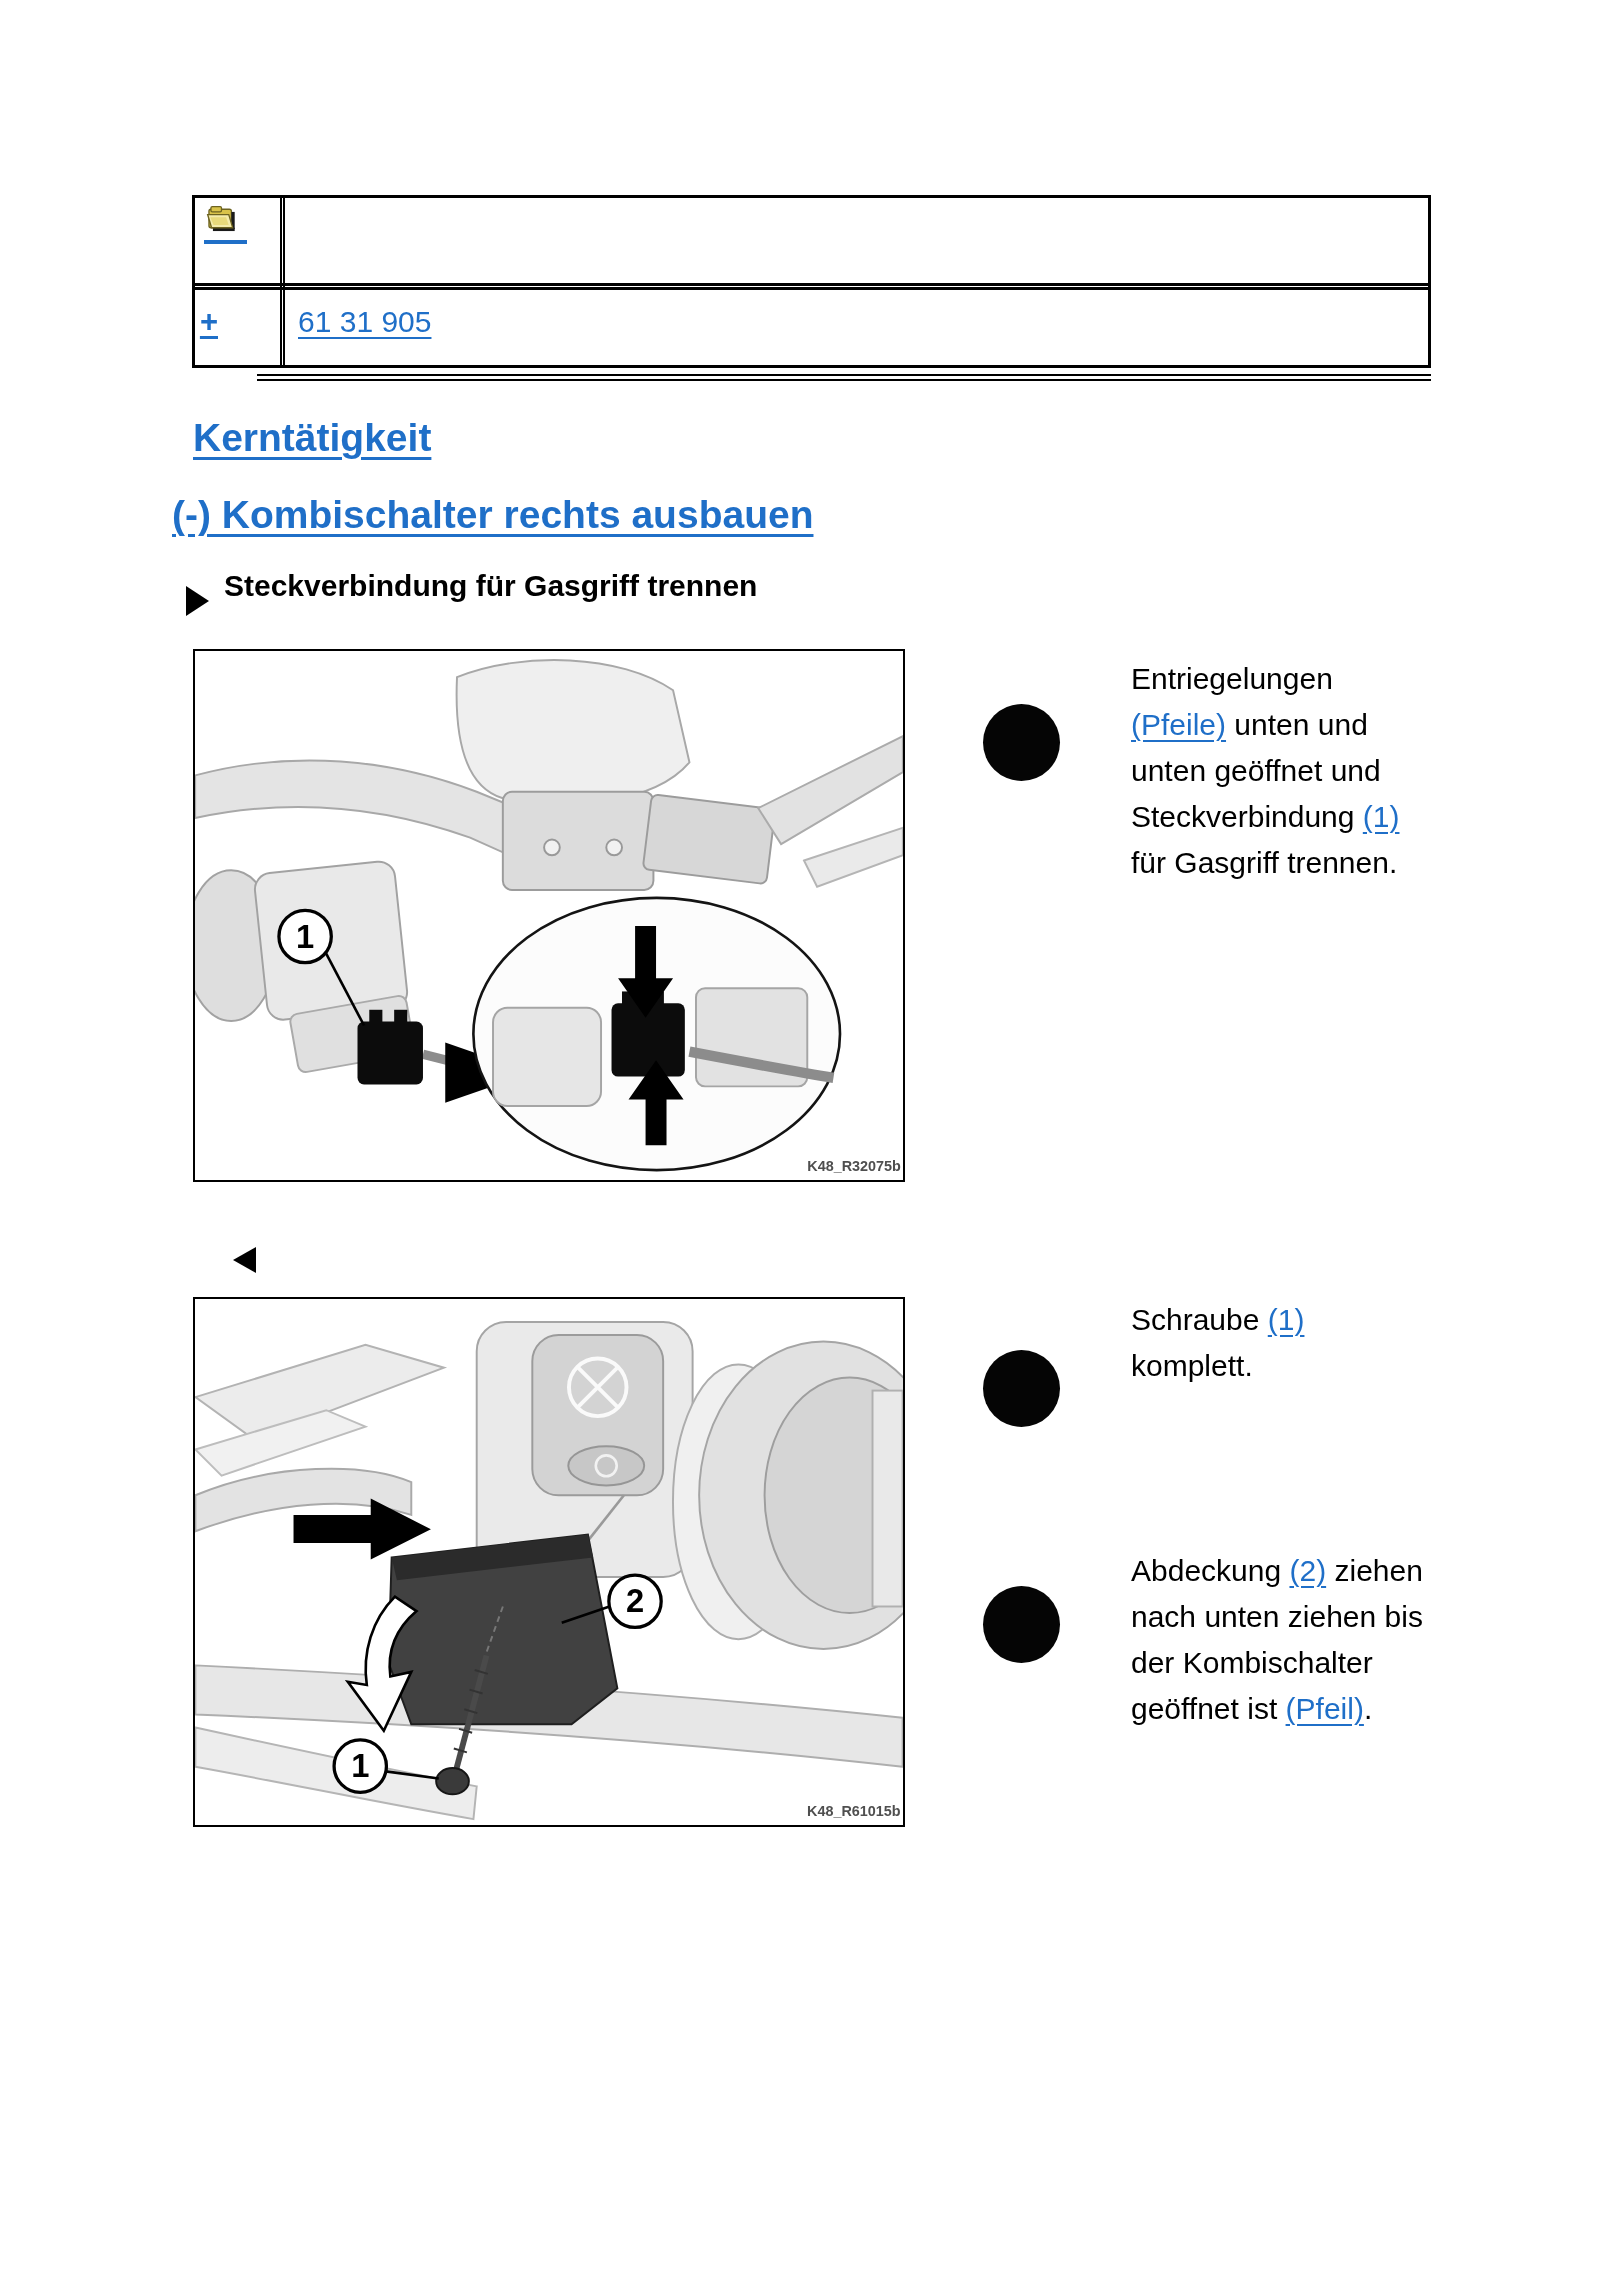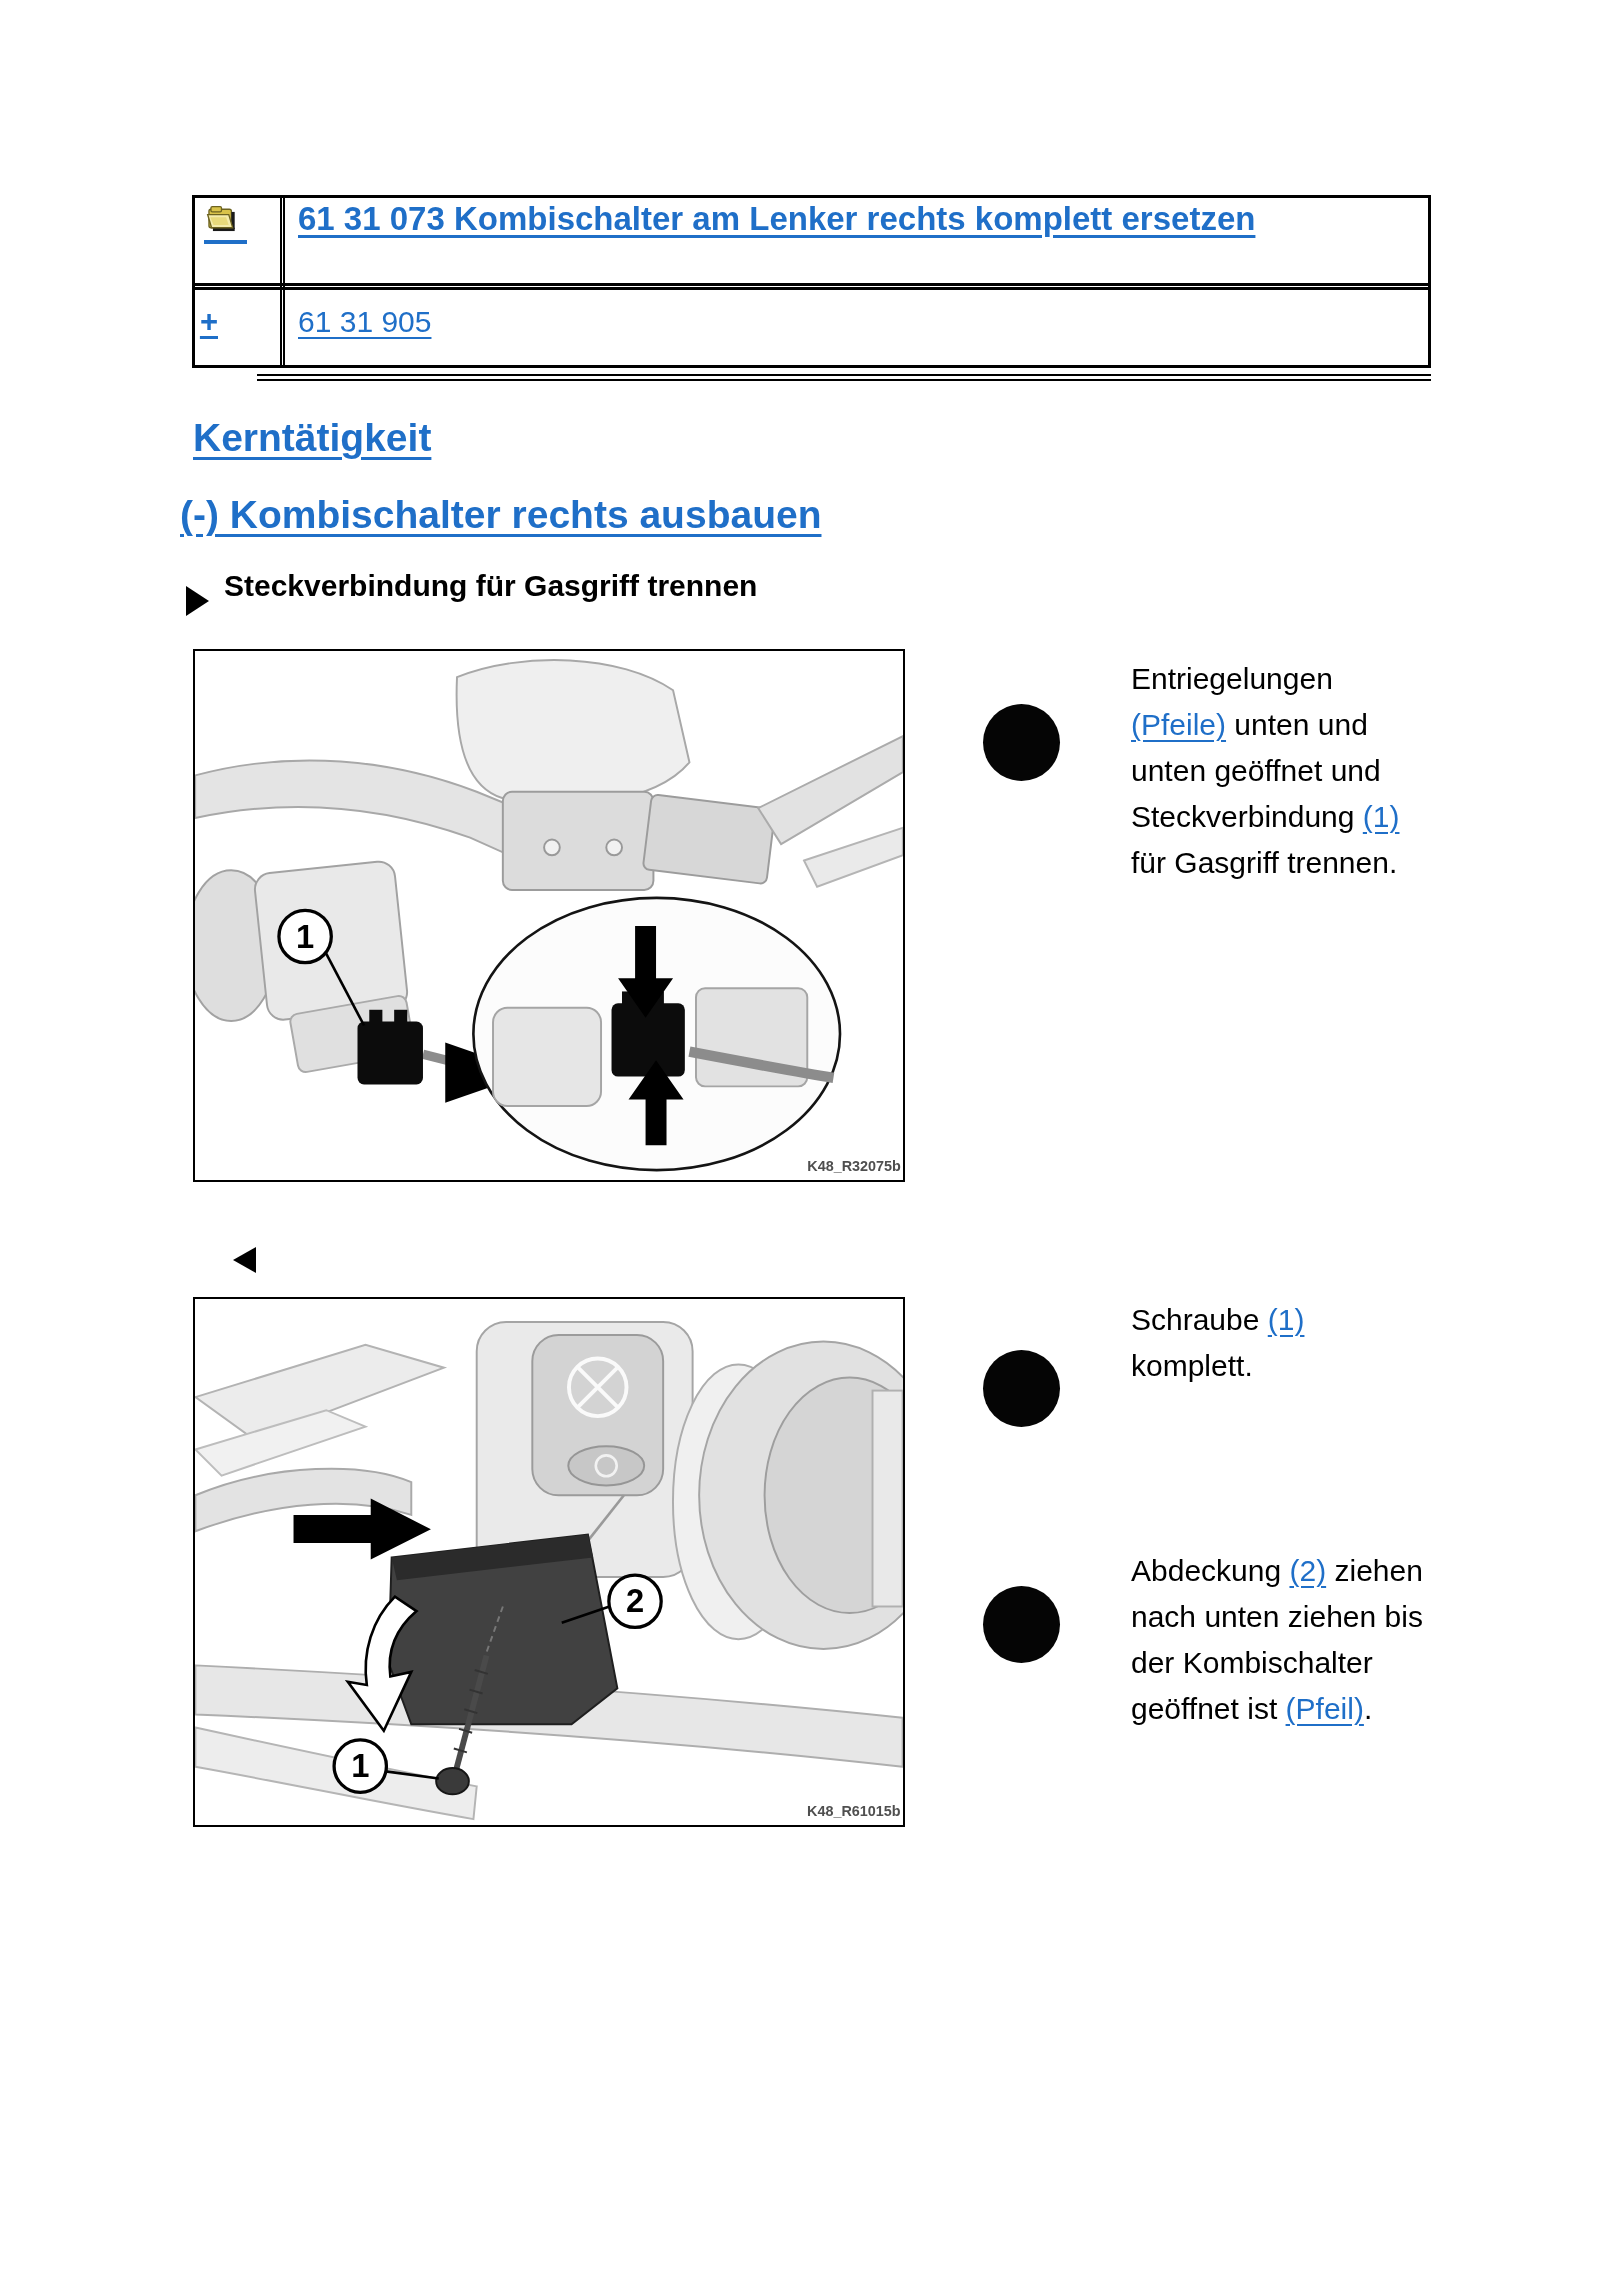--- a/index.html
+++ b/index.html
@@ -28,21 +28,21 @@
     text-decoration:underline;text-decoration-thickness:2.6px;text-underline-offset:3.9px;}
   .row2-link{left:106px;top:110px;font-size:30px;color:var(--blue);
     text-decoration:underline;text-decoration-thickness:2px;text-underline-offset:4.6px;white-space:nowrap;text-align:center;}
   
   .rule-double{left:257px;top:374px;width:1174px;height:6.5px;box-sizing:border-box;
     border-top:2.6px solid #000;border-bottom:2.6px solid #000;background:#fff;}
   
   .h-link{font-size:39px;font-weight:bold;color:var(--blue);white-space:nowrap;
     text-decoration:underline;text-decoration-thickness:2.6px;text-underline-offset:5.9px;}
   .h-kern{left:193px;top:416px;}
-  .h-section{left:180px;top:493px;}
+  .h-section{left:172px;top:493px;}
   .h-step{left:216px;top:569px;font-size:30px;font-weight:bold;color:#000;white-space:nowrap;margin-left:8px;}
   .step-triangle{left:186px;top:586px;width:0;height:0;
     border-top:15px solid transparent;border-bottom:15px solid transparent;border-left:23.6px solid #000;}
   .back-triangle{left:233px;top:1247px;width:0;height:0;
     border-top:13px solid transparent;border-bottom:13px solid transparent;border-right:23.6px solid #000;}
   
   .fig{border:2px solid #000;box-sizing:border-box;background:#fff;}
   .fig1{left:193px;top:649px;width:712px;height:533px;}
   .fig2{left:193px;top:1297px;width:712px;height:530px;}
   .fig svg{display:block;width:100%;height:100%;}
@@ -72,21 +72,20 @@
       <rect x="6" y="8" width="34" height="28" rx="3" fill="#d9c34a" stroke="#6d6320" stroke-width="2"></rect>
       <rect x="9" y="4" width="16" height="8" rx="2" fill="#d9c34a" stroke="#6d6320" stroke-width="2"></rect>
       <rect x="40" y="12" width="5" height="26" fill="#1a1a1a"></rect>
       <rect x="12" y="36" width="33" height="5" fill="#1a1a1a"></rect>
       <polygon points="4,16 36,16 42,36 10,36" fill="#f4ecac" stroke="#6d6320" stroke-width="2"></polygon>
       <polygon points="8,20 32,20 36,32 13,32" fill="#e8da7c"></polygon>
     </svg>
   </div>
   <div class="abs folder-underline"></div>
 
-  <span class="abs row1-link">61 31 073 Kombischalter am Lenker rechts komplett ersetzen</span>
 
   <span class="abs plus-link">+</span>
   <span class="abs row2-link">61 31 905</span>
 </div>
 
 <div class="abs rule-double"></div>
 
 <div class="abs h-link h-kern">Kerntätigkeit</div>
 <div class="abs h-link h-section">(-) Kombischalter rechts ausbauen</div>
 

